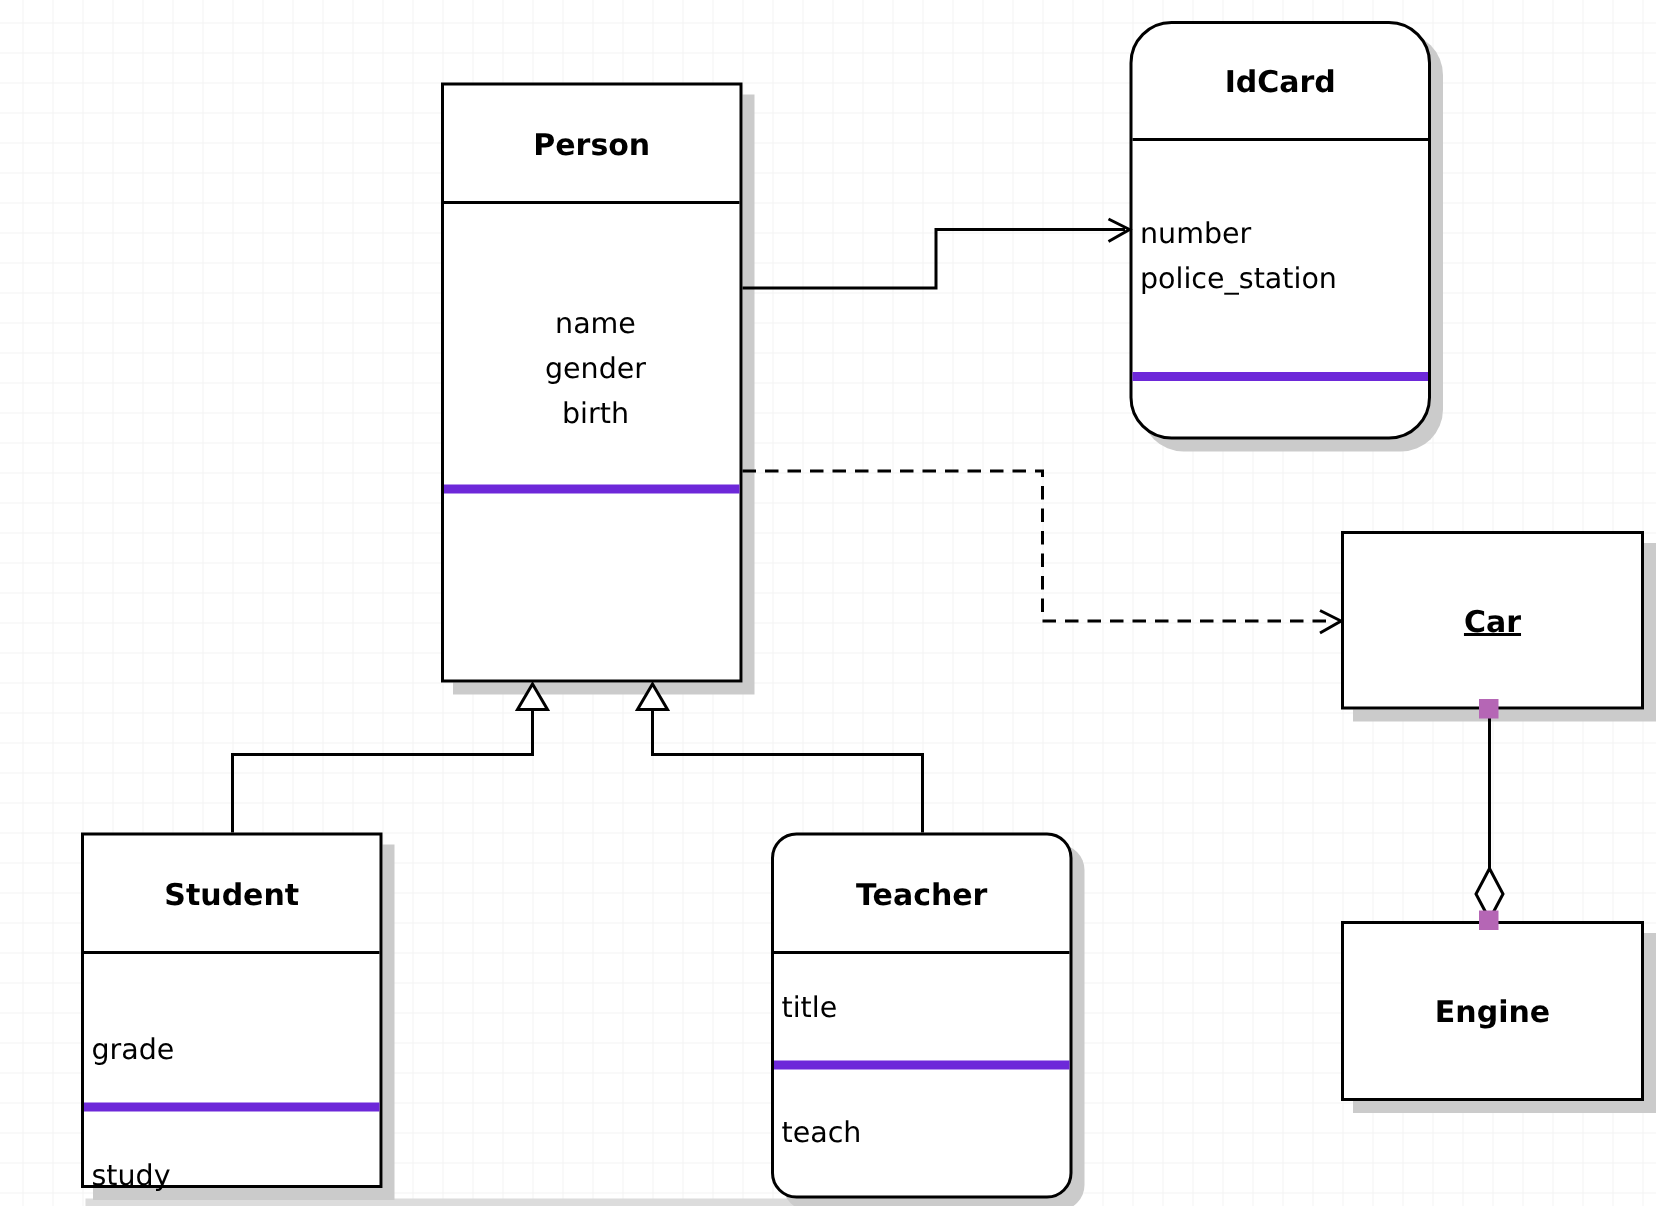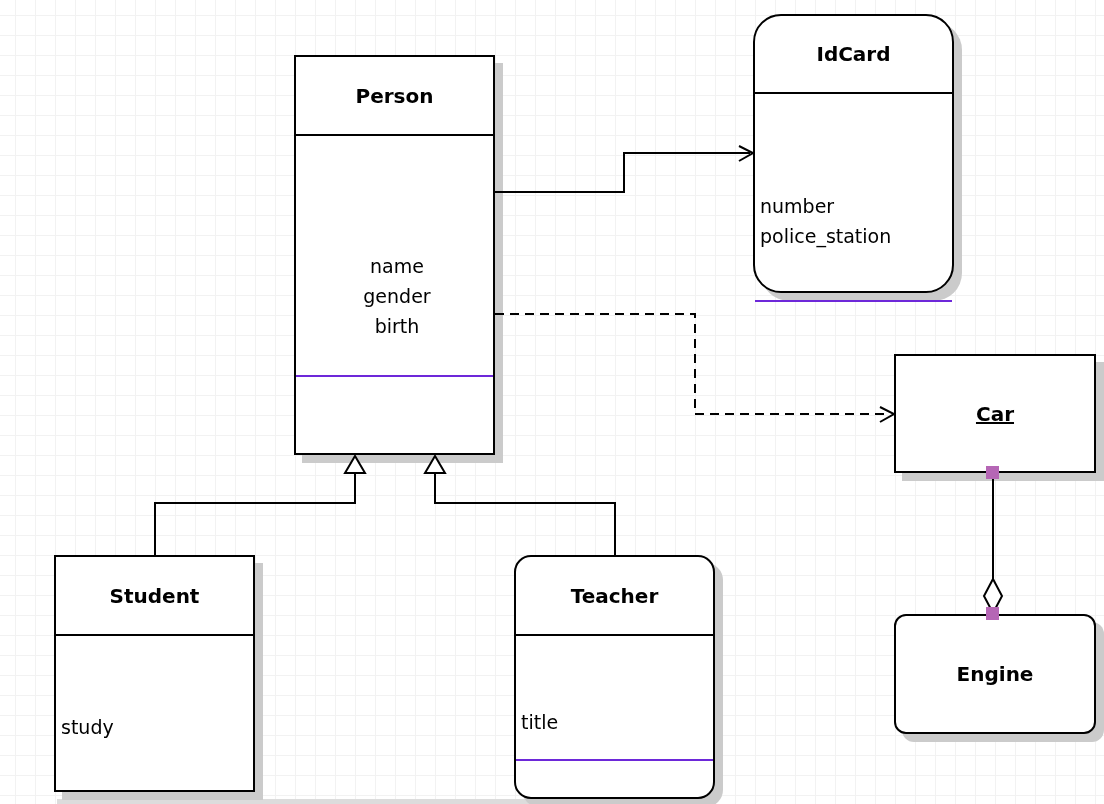--- a/index.html
+++ b/index.html
@@ -39,33 +39,33 @@
     flex:0 0 auto;
   }
   .uml-title.solo{border-bottom:none;flex:1 1 auto;}
   .uml-section{
     display:flex;flex-direction:column;justify-content:center;
     font-size:19px;
     padding-left:5px;
     flex:0 0 auto;
     box-sizing:border-box;
   }
-  .uml-section.divider{border-bottom:2px solid #6d28d9;margin-top:48px;}
+  .uml-section.divider{border-bottom:6px solid #6d28d9;}
   .uml-section .member{line-height:30px;white-space:nowrap;}
   
   #box-person {left:294px;top:55px; width:201px;height:400px;gap:32px;}
   #box-person  .uml-title{height:77px;}
   #box-person  .sec-attrs{height:161px;align-items:center;}
   #box-person  .sec-methods{flex:1 1 auto;}
   #box-idcard {left:753px;top:14px; width:201px;height:279px;border-radius:28px;}
   #box-idcard  .uml-title{height:76px;}
   #box-idcard  .sec-attrs{height:160px;}
   #box-idcard  .sec-empty{flex:1 1 auto;}
   #box-car    {left:894px;top:354px;width:202px;height:119px;text-decoration:underline;}
-  #box-engine {left:894px;top:614px;width:202px;height:120px;border-radius:12px;}
+  #box-engine {left:894px;top:614px;width:202px;height:120px;}
   #box-student{left:54px; top:555px;width:201px;height:237px;gap:28px;}
   #box-student .uml-title{height:77px;}
   #box-student .sec-attrs{height:77px;}
   #box-student .sec-methods{flex:1 1 auto;}
   #box-teacher{left:514px;top:555px;width:201px;height:244px;border-radius:17px;}
   #box-teacher .uml-title{height:77px;}
   #box-teacher .sec-attrs{height:77px;}
   #box-teacher .sec-methods{flex:1 1 auto;}
   svg.connectors{
     position:absolute;left:0;top:0;width:1104px;height:804px;
@@ -100,29 +100,35 @@
   <div class="uml-class" id="box-car">
     <div class="uml-title solo">Car</div>
   </div>
 
   <div class="uml-class" id="box-engine">
     <div class="uml-title solo">Engine</div>
   </div>
 
   <div class="uml-class" id="box-student">
     <div class="uml-title">Student</div>
+    <div class="uml-section sec-attrs divider">
+      <div class="member">grade</div>
+    </div>
     <div class="uml-section sec-methods">
       <div class="member">study</div>
     </div>
   </div>
 
   <div class="uml-class" id="box-teacher">
     <div class="uml-title">Teacher</div>
     <div class="uml-section sec-attrs divider">
       <div class="member">title</div>
+    </div>
+    <div class="uml-section sec-methods">
+      <div class="member">teach</div>
     </div>
   </div>
 
   <svg class="connectors" viewBox="0 0 1104 804" xmlns="http://www.w3.org/2000/svg">
 
     <g stroke="#000000" stroke-width="2" fill="none">
       <path d="M 495 192 H 624 V 153 H 750"></path>
       <polyline points="739,146 753,153 739,161"></polyline>
     </g>
 

